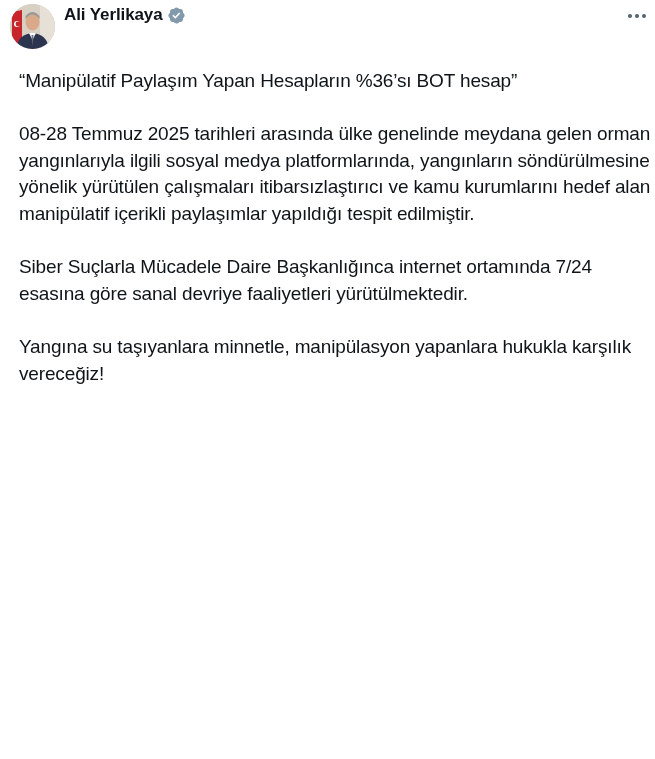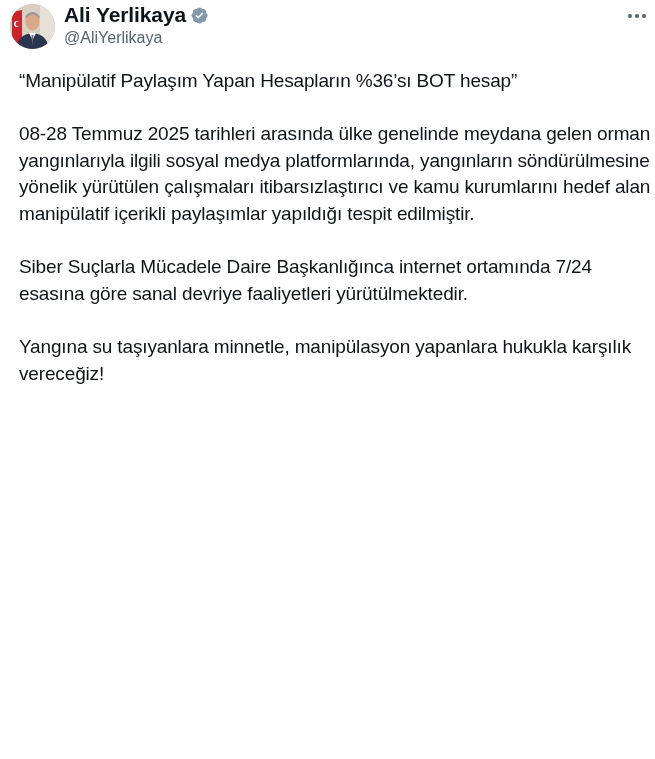--- a/index.html
+++ b/index.html
@@ -38,21 +38,21 @@
       left: 64px;
       top: 4px;
     }
     .display-name-row {
       display: flex;
       align-items: center;
       height: 22px;
     }
     .display-name {
       font-weight: bold;
-      font-size: 21px;
+      font-size: 17px;
       color: #0f1419;
       letter-spacing: -0.1px;
     }
     .verified {
       margin-left: 4px;
       width: 19px;
       height: 19px;
       display: inline-block;
     }
     .handle {
@@ -108,21 +108,20 @@
   <div class="name-block">
     <div class="display-name-row">
       <span class="display-name">Ali Yerlikaya</span>
       <span class="verified">
         <svg width="19" height="19" viewBox="0 0 22 22">
           <path fill="#829aab" d="M20.396 11c-.018-.646-.215-1.275-.57-1.816-.354-.54-.852-.972-1.438-1.246.223-.607.27-1.264.14-1.897-.131-.634-.437-1.218-.882-1.687-.47-.445-1.053-.75-1.687-.882-.633-.13-1.29-.083-1.897.14-.273-.587-.704-1.086-1.245-1.44S11.647 1.62 11 1.604c-.646.017-1.273.213-1.813.568s-.969.854-1.24 1.44c-.608-.223-1.267-.272-1.902-.14-.635.13-1.22.436-1.69.882-.445.47-.749 1.055-.878 1.688-.13.633-.08 1.29.144 1.896-.587.274-1.087.705-1.443 1.245-.356.54-.555 1.17-.574 1.817.02.647.218 1.276.574 1.817.356.54.856.972 1.443 1.245-.224.606-.274 1.263-.144 1.896.13.634.433 1.218.877 1.688.47.443 1.054.747 1.687.878.633.132 1.29.084 1.897-.136.274.586.705 1.084 1.246 1.439.54.354 1.17.551 1.816.569.647-.016 1.276-.213 1.817-.567s.972-.854 1.245-1.44c.604.239 1.266.296 1.903.164.636-.132 1.22-.447 1.68-.907.46-.46.776-1.044.908-1.681s.075-1.299-.165-1.903c.586-.274 1.084-.705 1.439-1.246.354-.54.551-1.17.569-1.816z"></path>
           <path fill="#ffffff" d="M9.662 14.85l-3.429-3.428 1.293-1.302 2.072 2.072 4.4-4.794 1.347 1.246z"></path>
         </svg>
       </span>
     </div>
-    <div class="handle">@AliYerlikaya</div>
   </div>
 
   <div class="more-btn">
     <svg width="22" height="8" viewBox="0 0 22 8">
       <circle cx="4" cy="4" r="2" fill="#536471"></circle>
       <circle cx="11" cy="4" r="2" fill="#536471"></circle>
       <circle cx="18" cy="4" r="2" fill="#536471"></circle>
     </svg>
   </div>
 </div>

